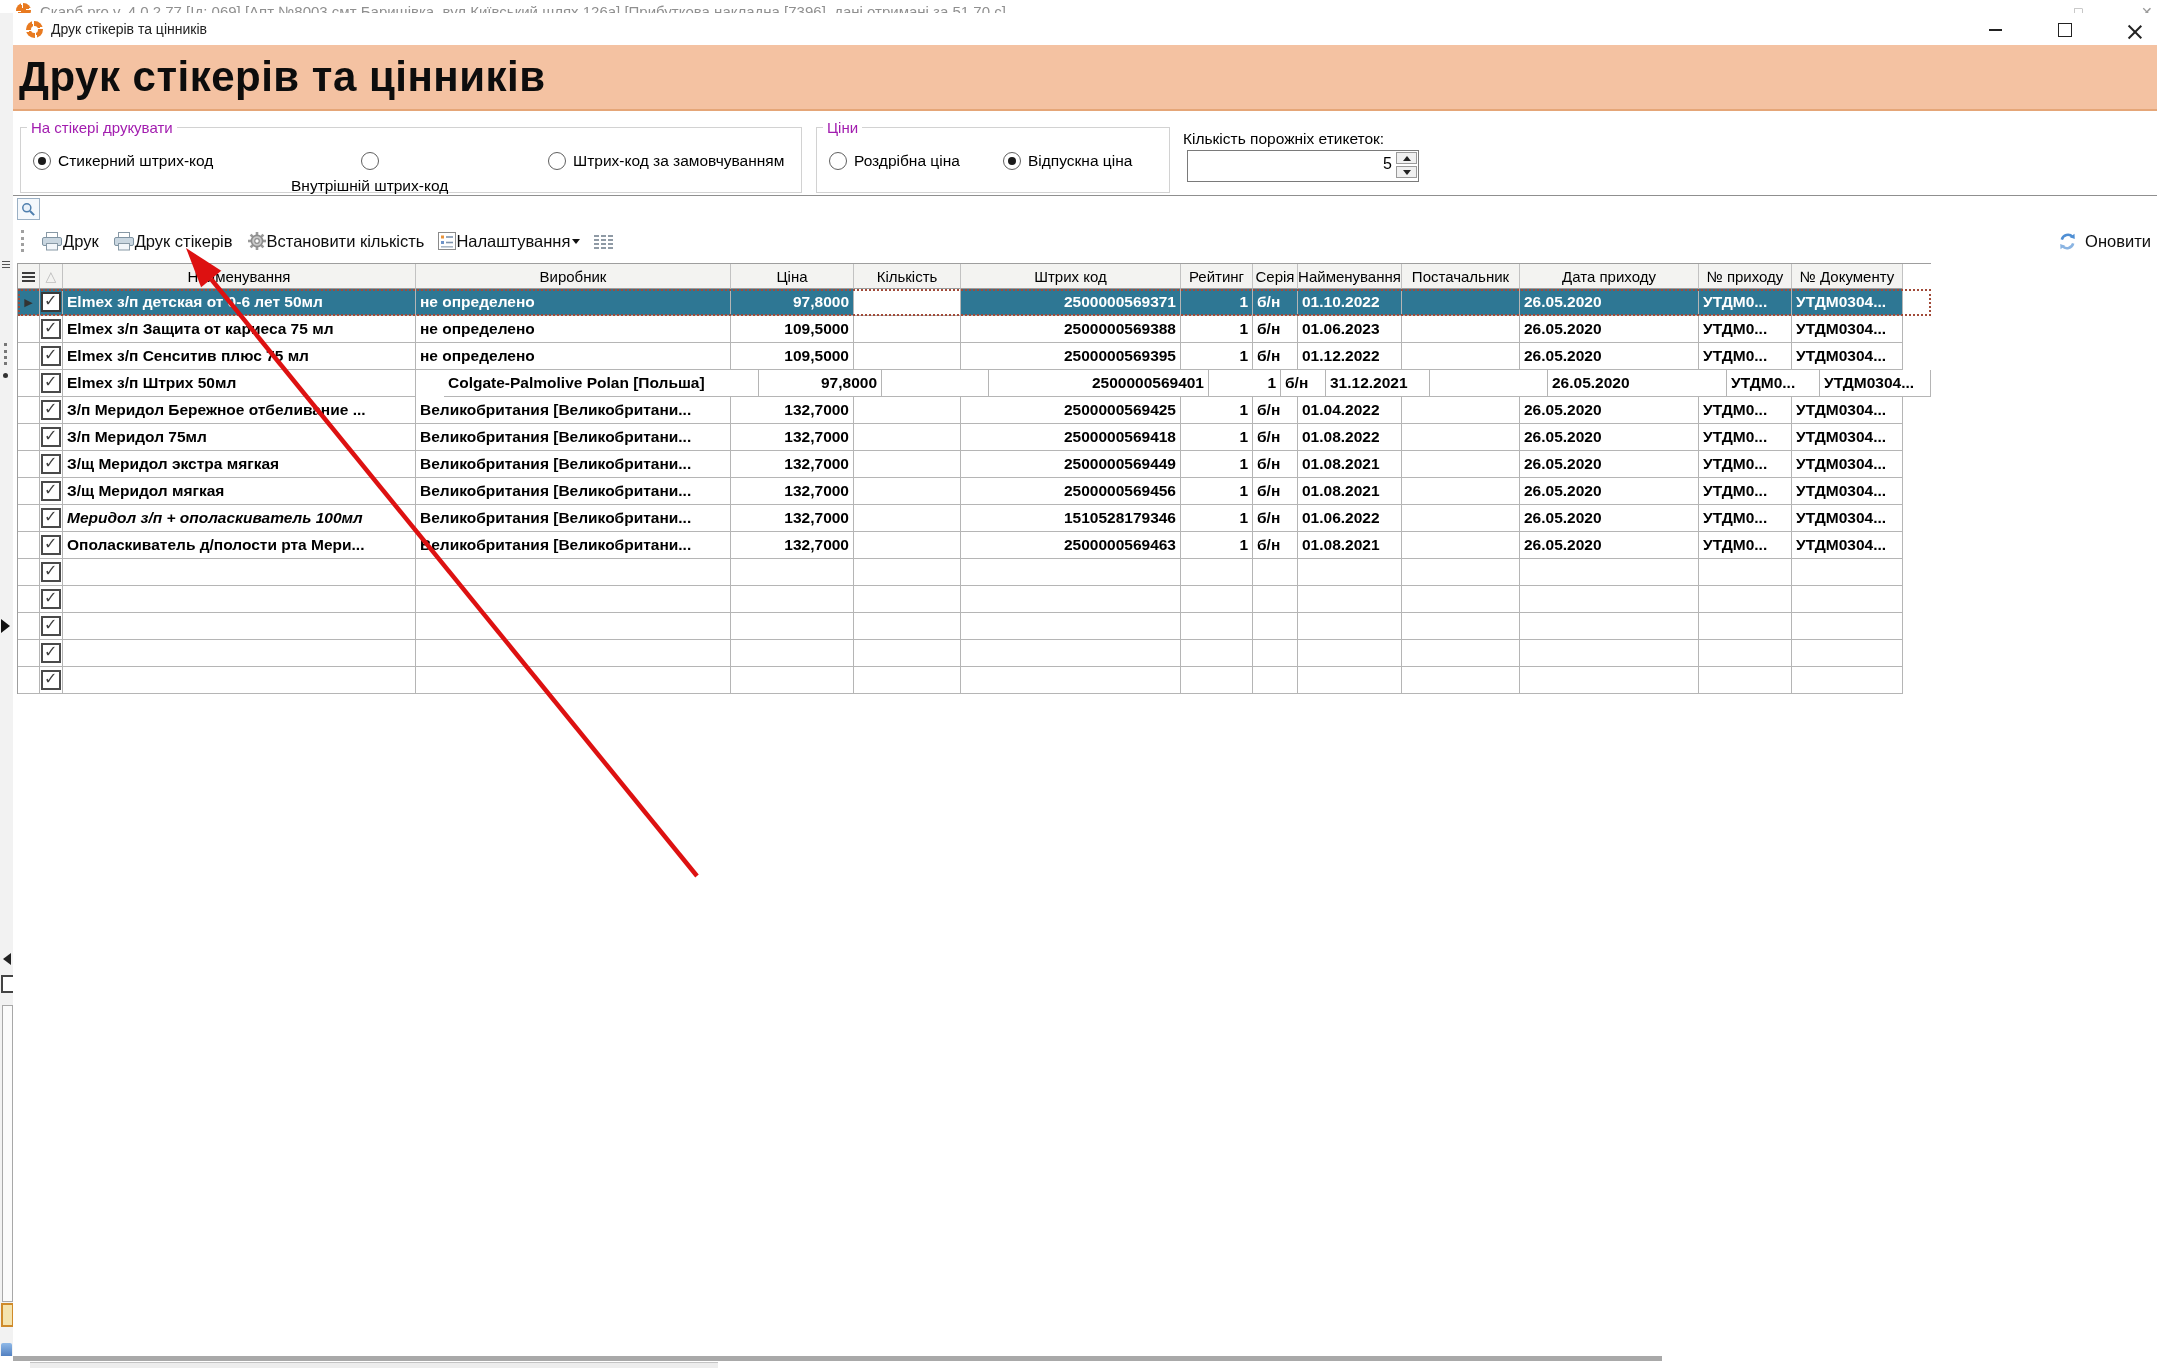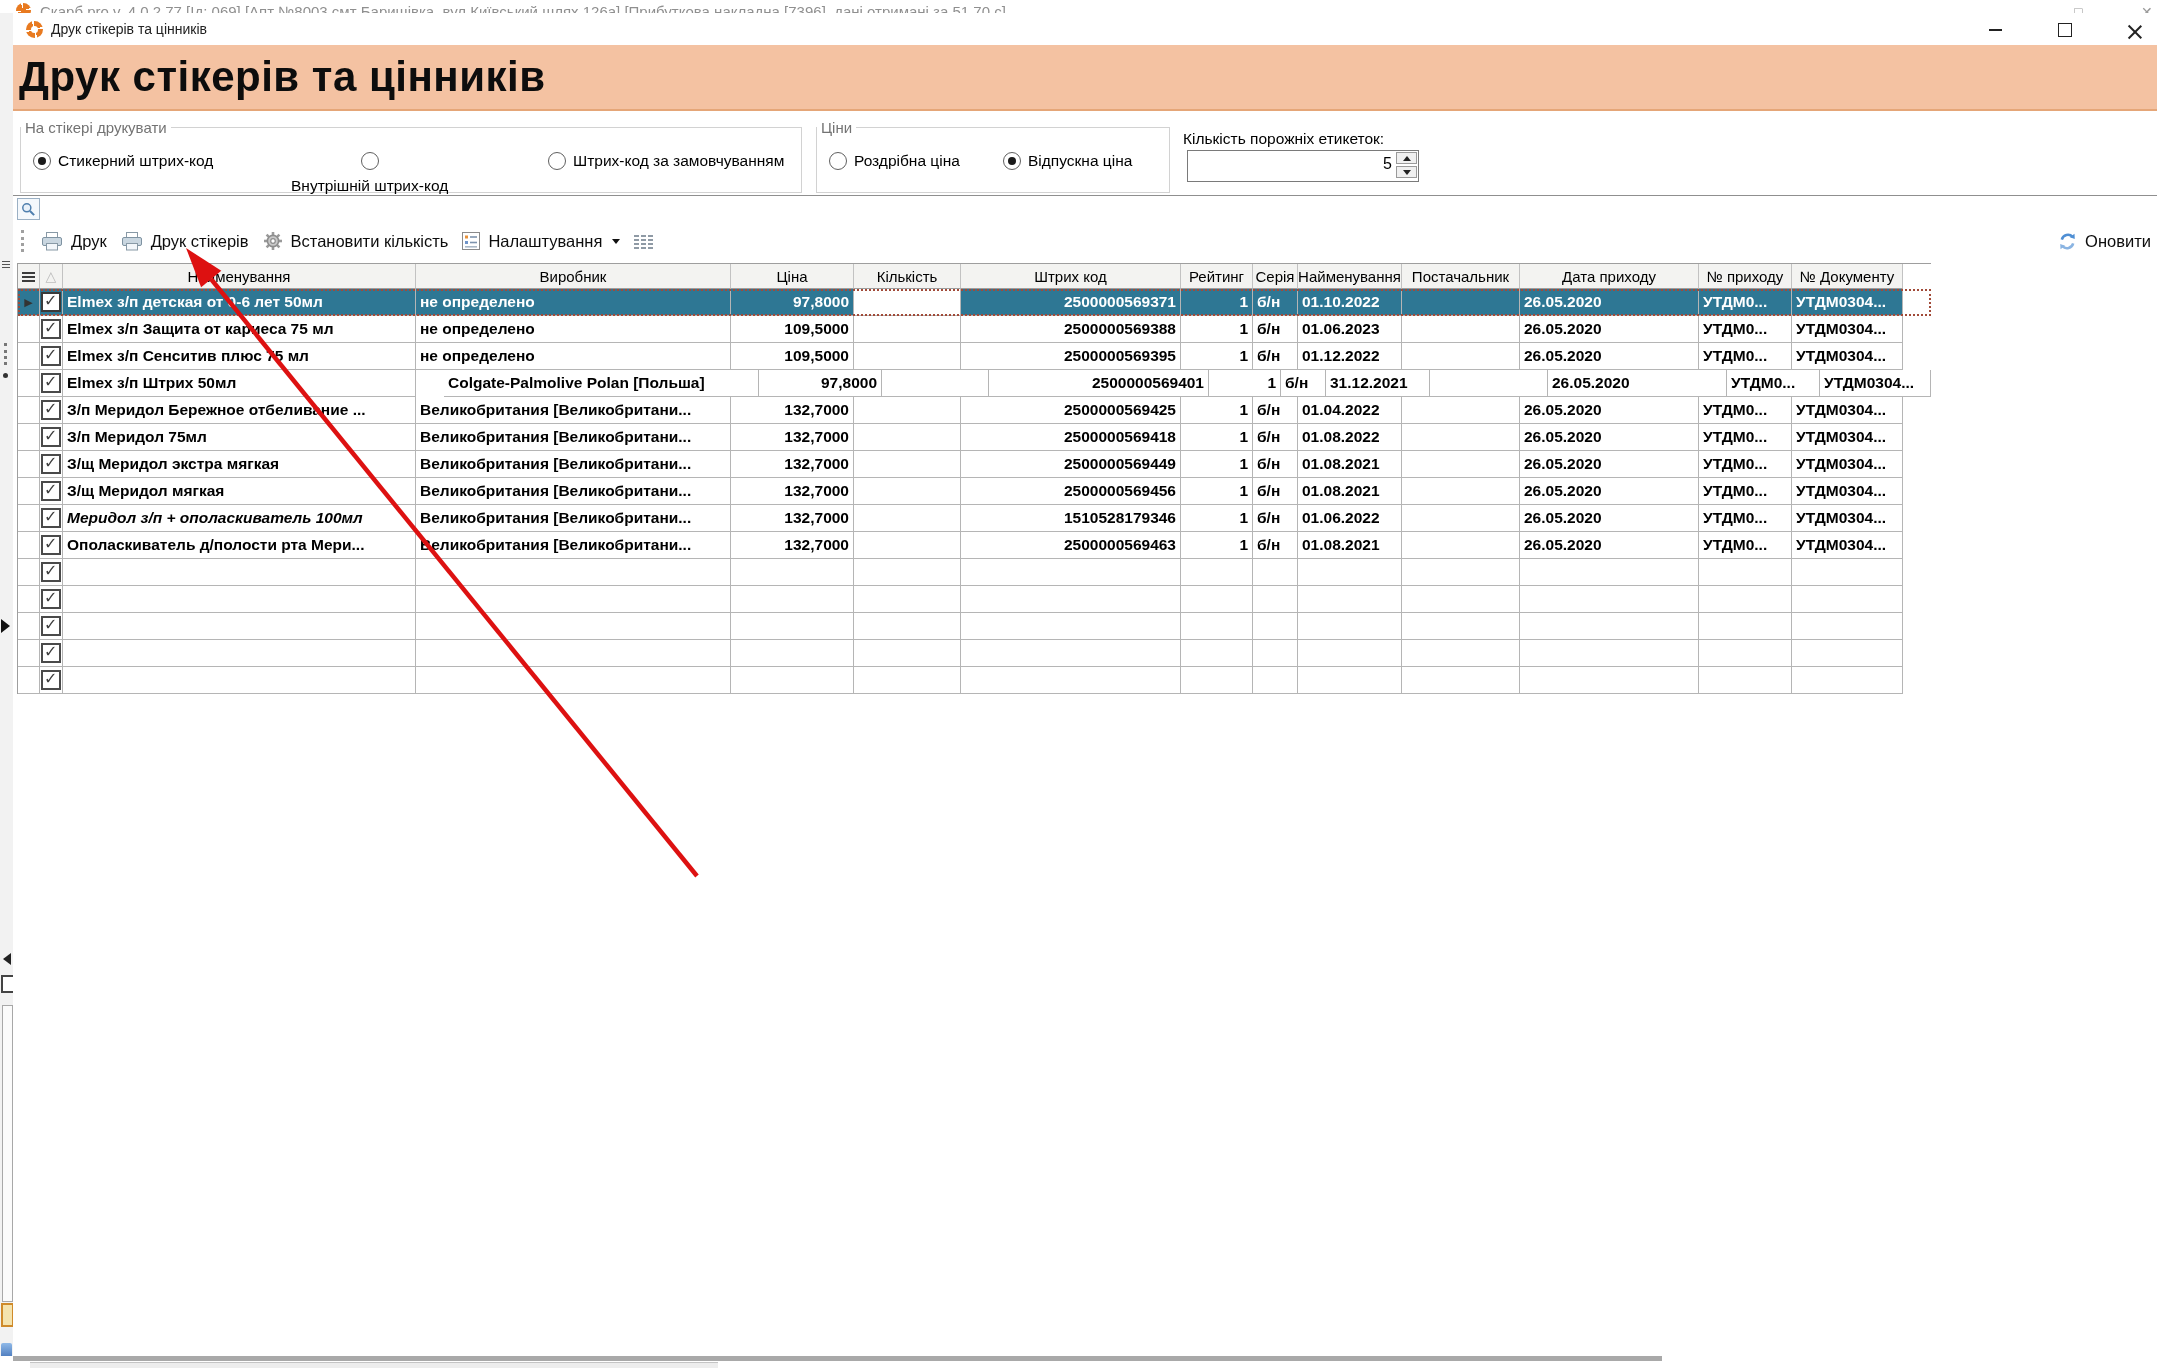--- a/index.html
+++ b/index.html
@@ -39,41 +39,41 @@
   .glyph-min{width:13px;height:2px;background:#222;}
   .glyph-max{width:12px;height:12px;border:1.5px solid #222;}
   .glyph-close{position:relative;width:14px;height:14px;}
   .glyph-close::before,.glyph-close::after{content:'';position:absolute;left:6px;top:0;width:1.6px;height:18px;background:#222;}
   .glyph-close::before{transform:rotate(45deg);}
   .glyph-close::after{transform:rotate(-45deg);}
   .banner{left:13px;top:45px;width:2144px;height:64px;background:#f4c2a2;border-bottom:2px solid #e5a678;}
   .banner-text{position:absolute;left:6px;top:8px;font-size:42px;font-weight:bold;color:#0d0d0d;letter-spacing:0.5px;}
   
   .grpbox{border:1px solid #d2d2d2;background:#fff;}
-  .grplabel{position:absolute;top:-9px;left:0;background:#fff;padding:0 4px;font-size:15px;color:#737373;white-space:nowrap;}
+  .grplabel{position:absolute;top:-9px;left:6px;background:#fff;padding:0 4px;font-size:15px;color:#a21caf;white-space:nowrap;}
   .radio-item{position:absolute;display:flex;align-items:center;gap:7px;font-size:15.5px;color:#000;white-space:nowrap;}
   .radio{position:relative;width:16px;height:16px;border:1px solid #5f5f5f;border-radius:50%;background:#fff;flex:0 0 auto;}
   .radio.sel::after{content:'';position:absolute;inset:4px;background:#1a1a1a;border-radius:50%;}
   .qty-caption{left:1183px;top:130px;font-size:15.5px;color:#000;}
   .qty-box{left:1187px;top:150px;width:230px;height:30px;border:1px solid #7a7a7a;background:#fff;}
   .qty-value{position:absolute;right:26px;top:4px;font-size:16px;color:#000;}
   .spin{position:absolute;right:1px;top:1px;width:21px;height:26px;display:flex;flex-direction:column;gap:2px;}
   .spin-btn{flex:1;background:#f0f0f0;border:1px solid #9a9a9a;display:flex;align-items:center;justify-content:center;}
   .tri-up{width:0;height:0;border-left:4px solid transparent;border-right:4px solid transparent;border-bottom:5px solid #222;}
   .tri-down{width:0;height:0;border-left:4px solid transparent;border-right:4px solid transparent;border-top:5px solid #222;}
   
   .search-row{left:13px;top:195px;width:2144px;height:25px;background:#fff;border-top:1px solid #8f8f8f;border-bottom:1px solid #8f8f8f;}
   .mag-frame{position:absolute;left:4px;top:2px;width:21px;height:20px;border:1px solid #9bb0c4;background:#f4f8fc;display:flex;align-items:center;justify-content:center;}
   .search-input{position:absolute;left:30px;top:1px;width:2080px;height:21px;border:none;outline:none;font-size:15px;font-family:inherit;color:#222;background:transparent;}
   .search-input::placeholder{color:#a8a8a8;}
   
   .toolbar{left:13px;top:221px;width:2144px;height:40px;background:#fff;}
   .tb-left{position:absolute;left:8px;top:4px;height:32px;display:flex;align-items:center;gap:14px;}
   .tb-grip{width:3px;height:22px;border-left:3px dotted #a0a0a0;}
-  .tbbtn{display:flex;align-items:center;gap:8px;font-size:16.5px;color:#0d0d0d;cursor:default;white-space:nowrap;}
+  .tbbtn{display:flex;align-items:center;font-size:16.5px;color:#0d0d0d;cursor:default;white-space:nowrap;}
   .drop-arrow{width:0;height:0;border-left:4.5px solid transparent;border-right:4.5px solid transparent;border-top:5px solid #111;margin-left:2px;}
   .cols-icon{display:flex;gap:2px;width:20px;height:15px;}
   .cols-icon div{width:5px;background:repeating-linear-gradient(0deg,#8f9aa5 0 2px,#fff 2px 4px);}
   .tb-right{position:absolute;right:6px;top:4px;height:32px;display:flex;align-items:center;gap:8px;font-size:16.5px;color:#0d0d0d;}
   
   .grid{left:17px;top:263px;border-left:1px solid #9e9e9e;border-top:1px solid #9e9e9e;background:#fff;}
   .grow{display:flex;}
   .hcell{box-sizing:border-box;height:25px;background:#f3f3f1;border-right:1px solid #c2c2c2;border-bottom:1px solid #9e9e9e;
          font-size:15px;color:#000;display:flex;align-items:center;justify-content:center;overflow:hidden;white-space:nowrap;}
   .cell{box-sizing:border-box;height:27px;border-right:1px solid #b5b5b5;border-bottom:1px solid #b5b5b5;

